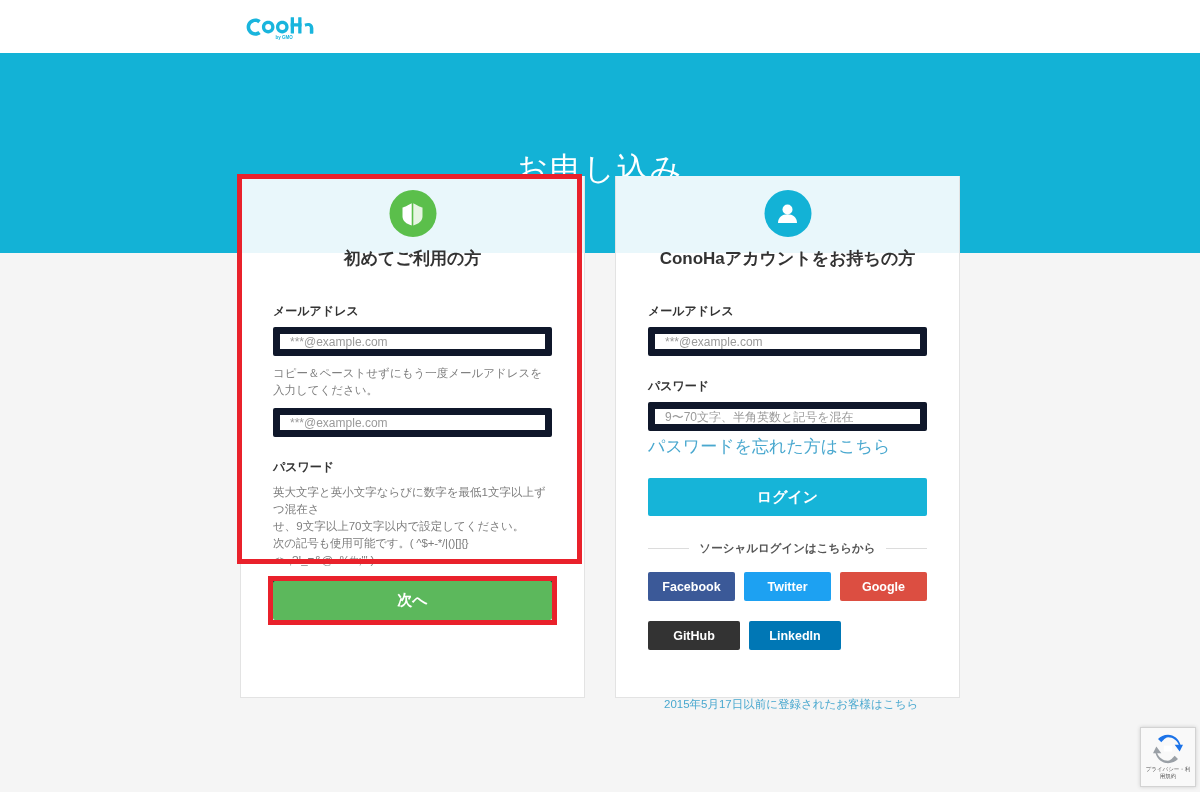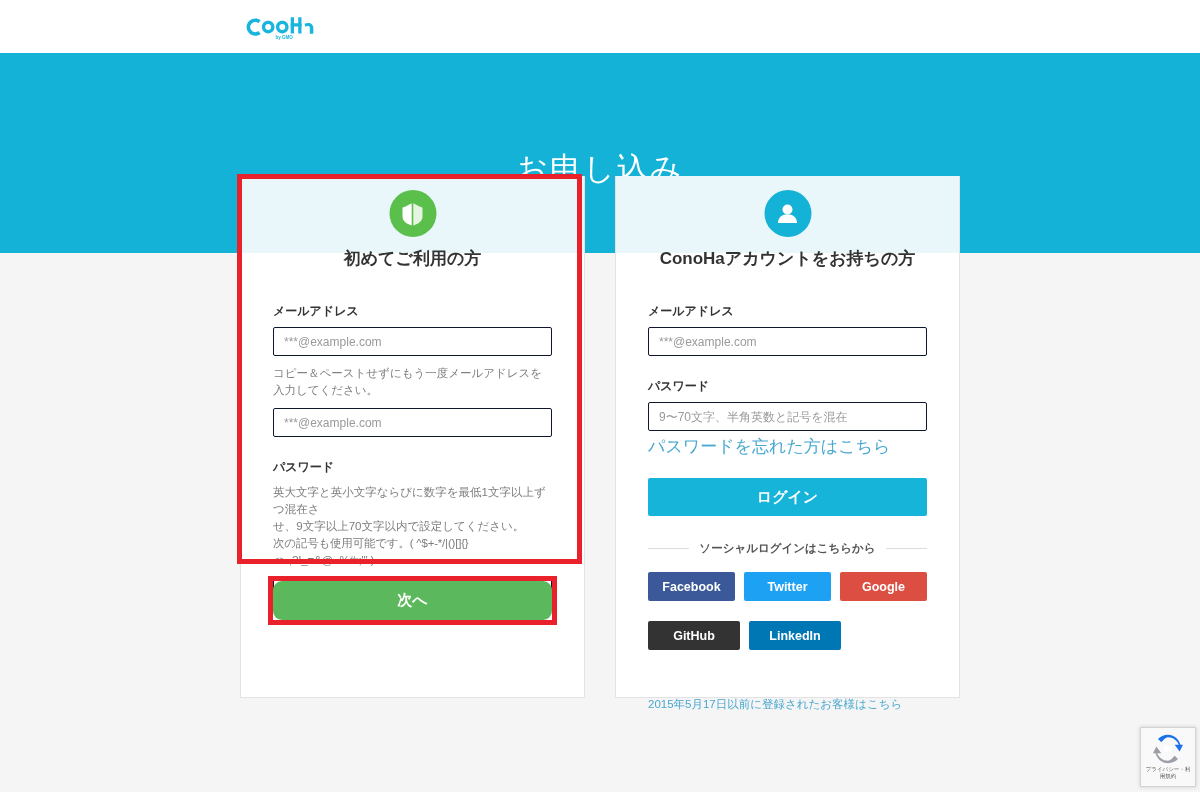--- a/index.html
+++ b/index.html
@@ -74,21 +74,21 @@
 
   .card-body { padding: 50px 32px 0 32px; }
 
   .field-label {
     font-size: 12px; font-weight: 700; color: #333333;
     margin-bottom: 8px; line-height: 16px;
   }
 
   .text-input {
     width: 100%; height: 29px;
-    border: 1px solid #0f172a;
+    border: 7px solid #0f172a;
     background: #ffffff;
     border-radius: 2px;
     font-size: 12px;
     color: #9a9a9a;
     padding: 0 10px;
     line-height: 27px;
     font-family: "Liberation Sans", "DejaVu Sans", sans-serif;
     outline: none;
   }
   .text-input::placeholder { color: #9a9a9a; opacity: 1; }
@@ -138,28 +138,29 @@
   .sb-twitter  { background: #1da1f2; }
   .sb-google   { background: #dc4e41; }
   .sb-github   { background: #333333; }
   .sb-linkedin { background: #0077b5; }
   .social-row-2 .social-btn { flex: 0 0 92px; }
 
   .legacy-link {
     display: inline-block; margin-top: 26px;
     font-size: 11.5px; color: #49a8cf; text-decoration: none;
     line-height: 16px;
+    margin-left: 16px;
   }
 
   
   .btn-next {
     position: absolute; left: 273px; top: 581px;
     width: 279px; height: 39px;
     background: #5cb85c; color: #ffffff;
-    border: none; border-radius: 9px;
+    border: none; border-radius: 2px;
     font-size: 15px; font-weight: 700;
     font-family: "Liberation Sans", "DejaVu Sans", sans-serif;
     cursor: pointer;
   }
 
   
   .annot {
     position: absolute;
     border: 5px solid #e9212b;
     pointer-events: none;

